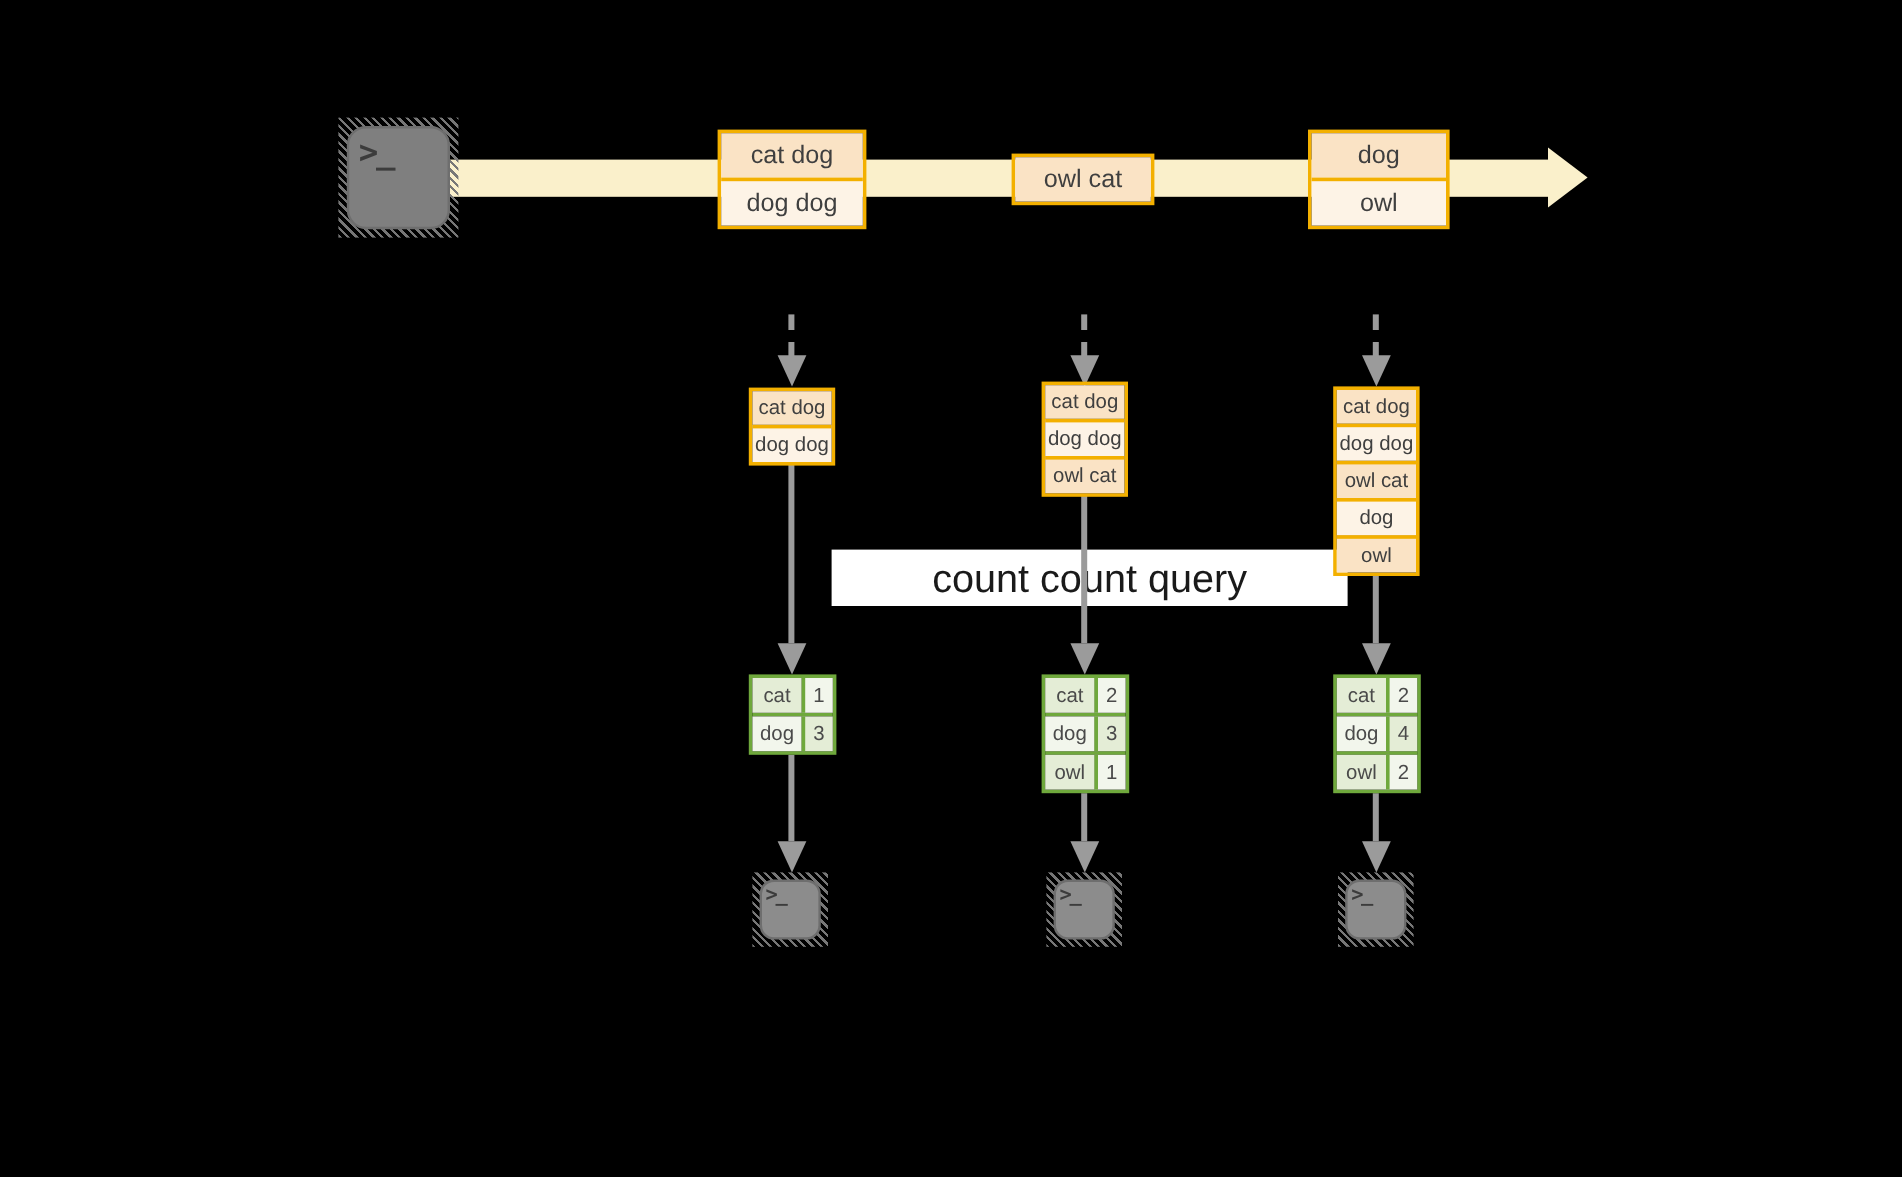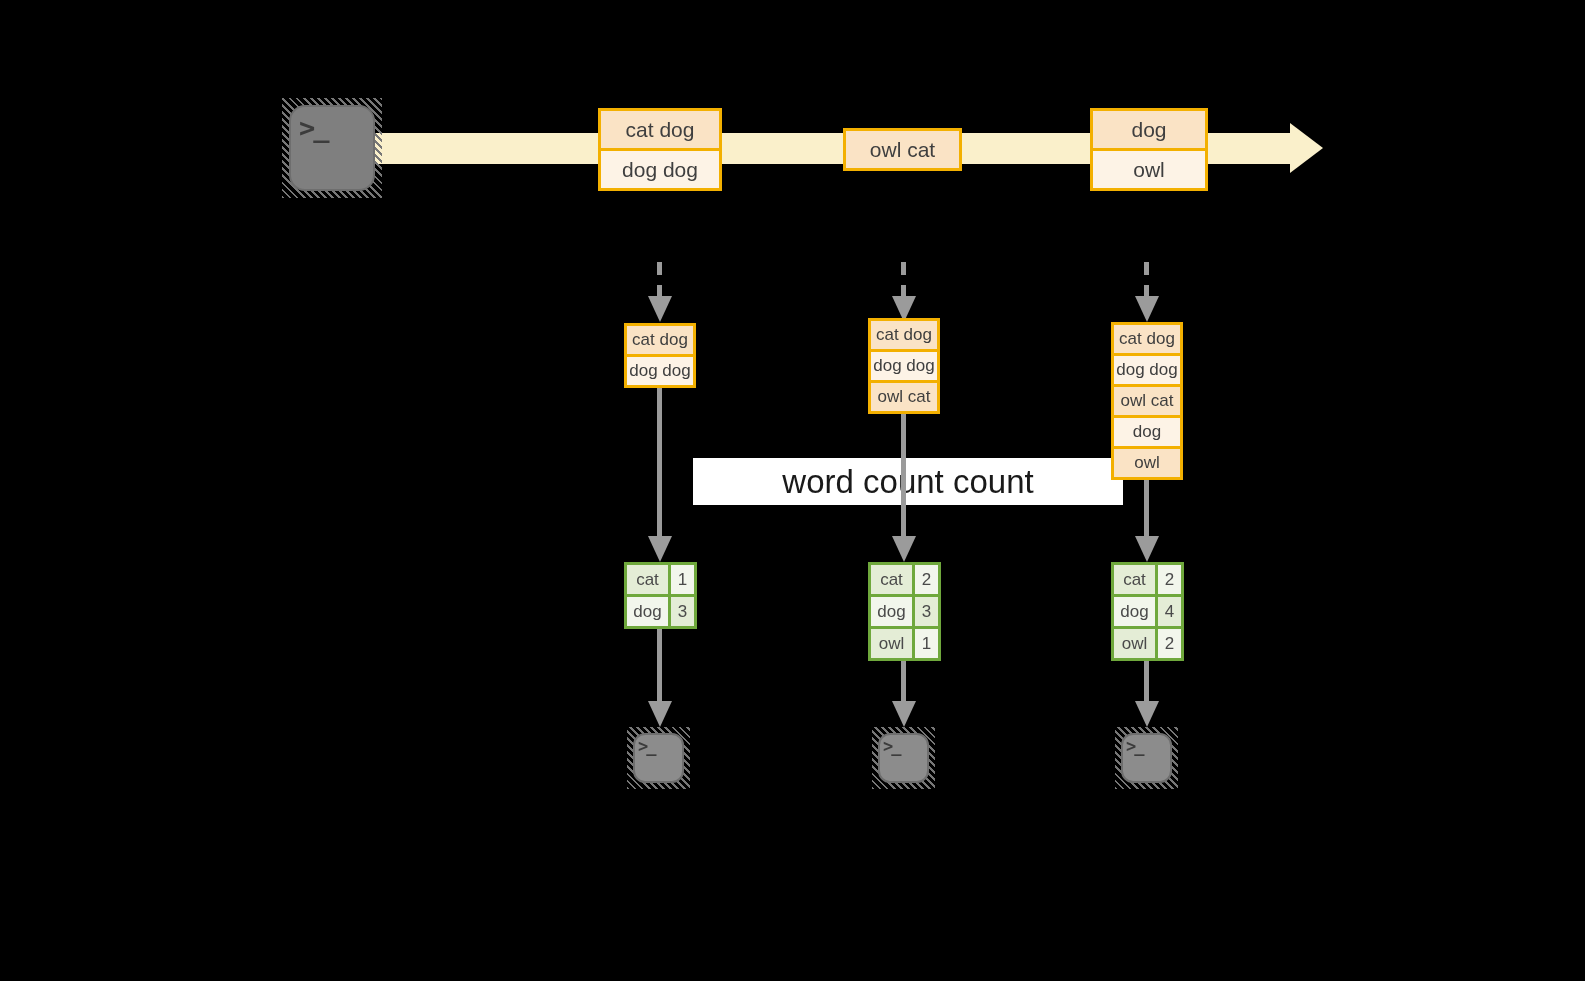--- a/index.html
+++ b/index.html
@@ -94,21 +94,21 @@
   </div>
   <div class="obox small" style="left:1111px;top:322px;width:72px;">
     <div class="cell peach">cat dog</div>
     <div class="cell cream">dog dog</div>
     <div class="cell peach">owl cat</div>
     <div class="cell cream">dog</div>
     <div class="cell peach">owl</div>
   </div>
 
   <div class="banner">
-    <span>word count count</span>
+    <span>count count query</span>
   </div>
 
   <div class="vline" style="left:657px;top:386px;height:150px;"></div>
   <div class="ahead" style="left:648px;top:536px;"></div>
   <div class="vline" style="left:901px;top:412px;height:124px;"></div>
   <div class="ahead" style="left:892px;top:536px;"></div>
   <div class="vline" style="left:1144px;top:478px;height:58px;"></div>
   <div class="ahead" style="left:1135px;top:536px;"></div>
 
   <div class="gtable" style="left:624px;top:562px;">

